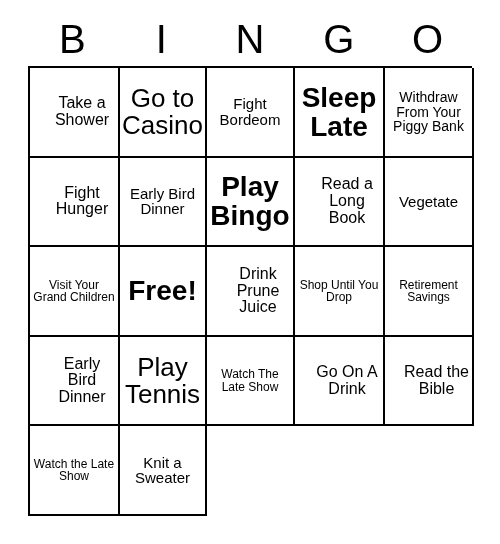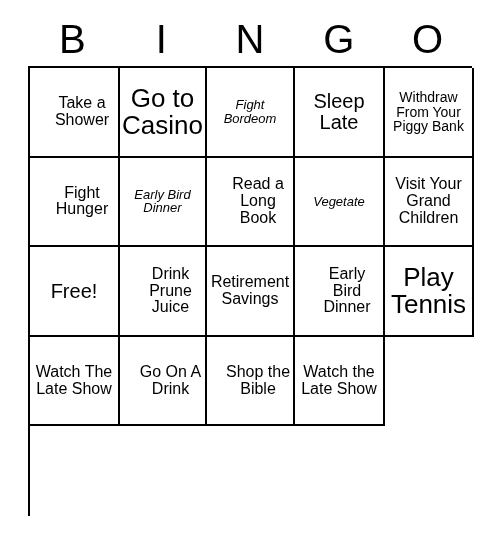--- a/index.html
+++ b/index.html
@@ -74,25 +74,25 @@
   .cell-text {
     display: block;
     width: 100%;
     line-height: 1.04;
     word-break: normal;
     hyphens: none;
   }
 
   
   .fs-xs  { font-size: 14px; }
-  .fs-s   { font-size: 16px; }
-  .fs-m   { font-size: 13px; font-style: italic; }
+  .fs-s   { font-size: 12px; }
+  .fs-m   { font-size: 15px; }
   .fs-l   { font-size: 16px; margin-left: 16px; }
   .fs-xl  { font-size: 26px; }
-  .fs-xxl { font-size: 20px; }
+  .fs-xxl { font-size: 28px; font-weight: bold; }
 </style>
 </head>
 <body>
 
 <div id="bingo-card">
 
   <div id="bingo-header">
     <div class="header-letter">B</div>
     <div class="header-letter">I</div>
     <div class="header-letter">N</div>
@@ -118,53 +118,62 @@
       <span class="cell-text fs-xs">Withdraw From Your Piggy Bank</span>
     </div>
 
     <div class="bingo-cell">
       <span class="cell-text fs-l">Fight Hunger</span>
     </div>
     <div class="bingo-cell">
       <span class="cell-text fs-m">Early Bird Dinner</span>
     </div>
     <div class="bingo-cell">
+      <span class="cell-text fs-xxl">Play Bingo</span>
+    </div>
+    <div class="bingo-cell">
       <span class="cell-text fs-l">Read a Long Book</span>
     </div>
     <div class="bingo-cell">
       <span class="cell-text fs-m">Vegetate</span>
     </div>
 
     <div class="bingo-cell">
       <span class="cell-text fs-s">Visit Your Grand Children</span>
     </div>
     <div class="bingo-cell">
       <span class="cell-text fs-xxl">Free!</span>
     </div>
     <div class="bingo-cell">
       <span class="cell-text fs-l">Drink Prune Juice</span>
     </div>
 
     <div class="bingo-cell">
+      <span class="cell-text fs-s">Shop Until You Drop</span>
+    </div>
+    <div class="bingo-cell">
       <span class="cell-text fs-s">Retirement Savings</span>
     </div>
     <div class="bingo-cell">
       <span class="cell-text fs-l">Early Bird Dinner</span>
     </div>
     <div class="bingo-cell">
       <span class="cell-text fs-xl">Play Tennis</span>
     </div>
     <div class="bingo-cell">
       <span class="cell-text fs-s">Watch The Late Show</span>
     </div>
 
     <div class="bingo-cell">
       <span class="cell-text fs-l">Go On A Drink</span>
     </div>
     <div class="bingo-cell">
-      <span class="cell-text fs-l">Shop the Bible</span>
+      <span class="cell-text fs-l">Read the Bible</span>
     </div>
     <div class="bingo-cell">
       <span class="cell-text fs-s">Watch the Late Show</span>
+    </div>
+    <div class="bingo-cell">
+      <span class="cell-text fs-m">Knit a Sweater</span>
     </div>
 
   </div>
 </div>
 
 </body></html>

